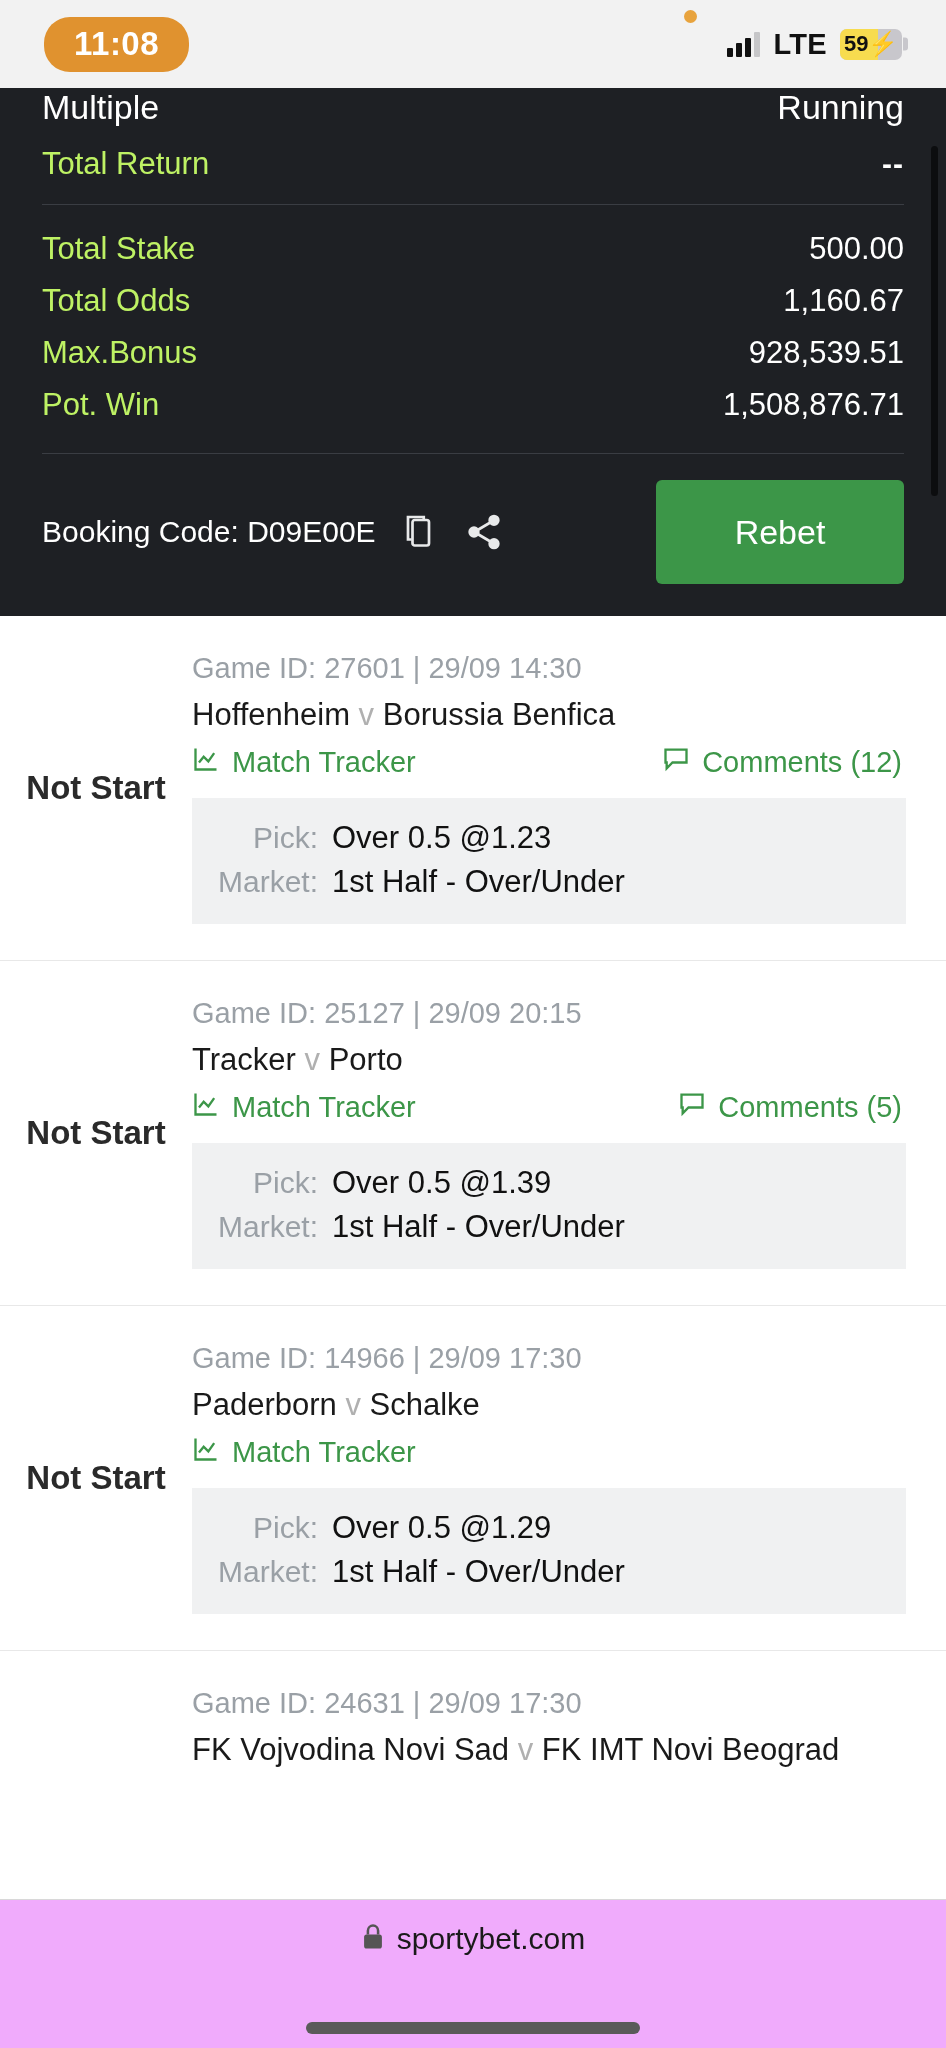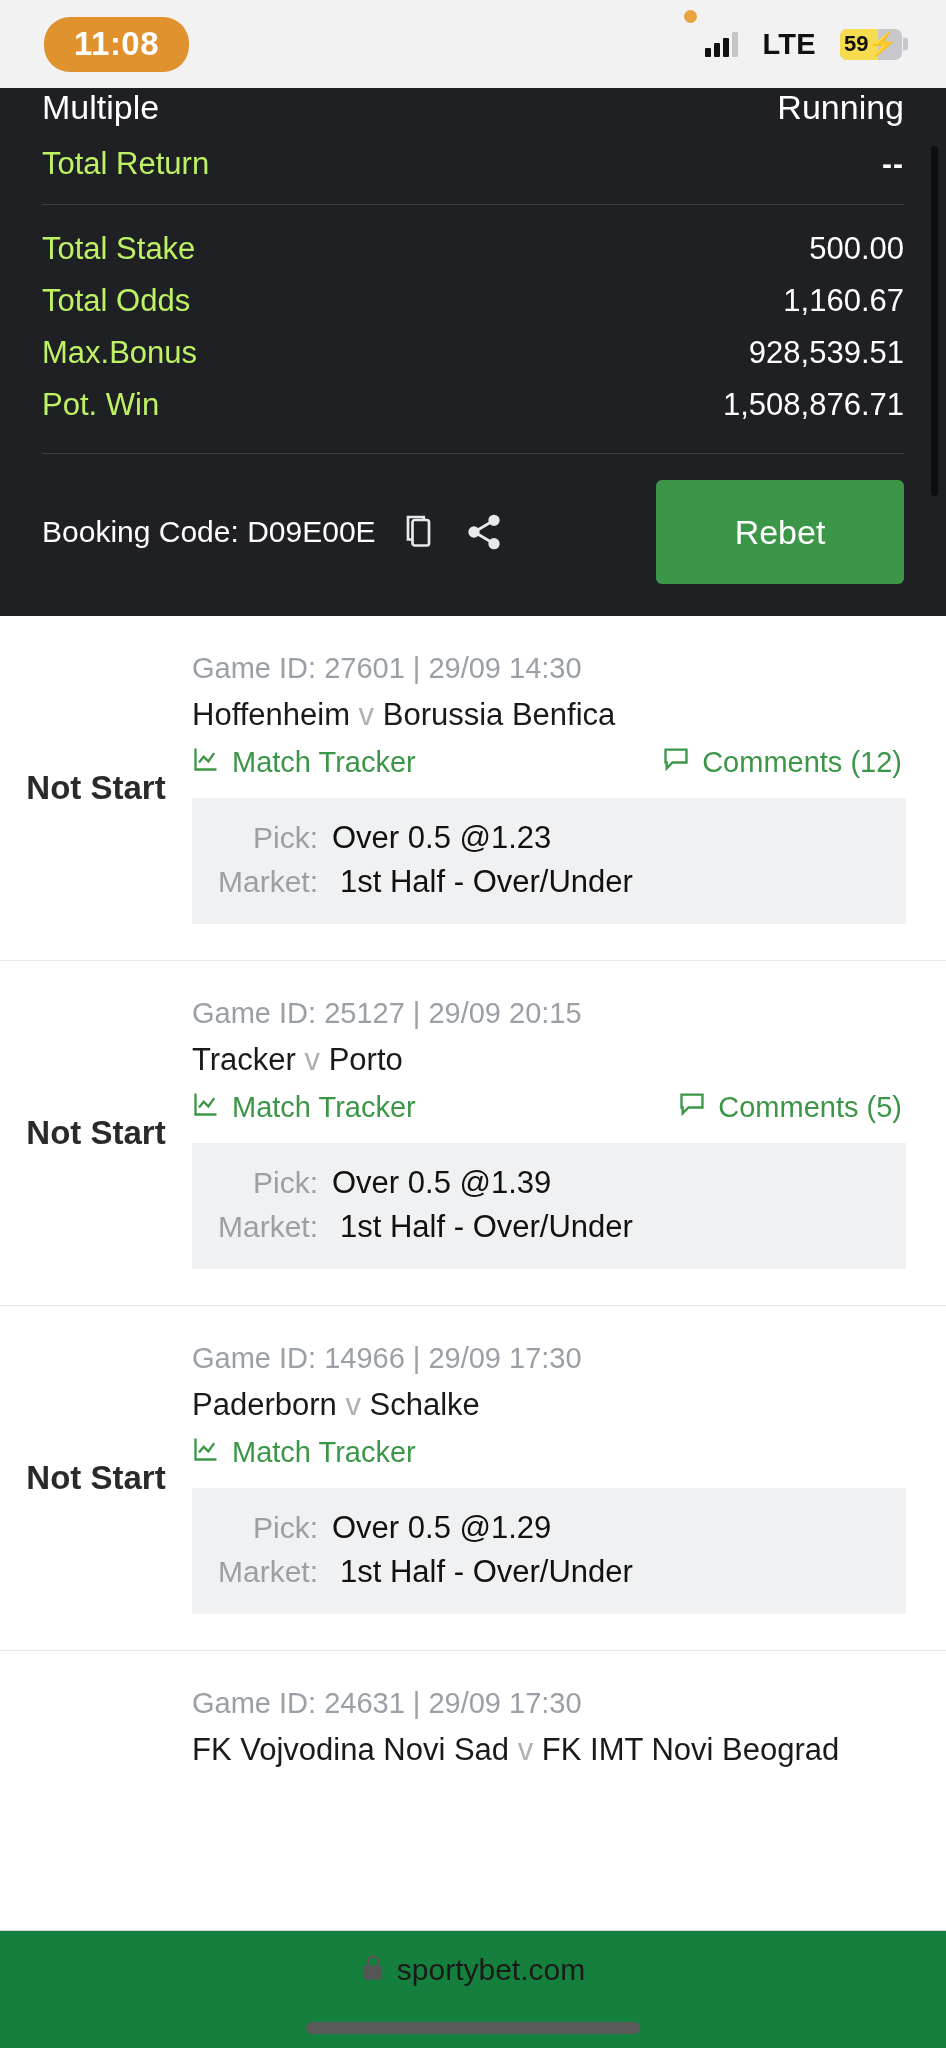--- a/index.html
+++ b/index.html
@@ -15,21 +15,21 @@
   .statusbar{
     height:88px; background:#f2f2f2;
     display:flex; align-items:center; justify-content:space-between;
     padding:8px 44px; position:relative;
   }
   .time-pill{
     background:#e0922f; color:#fff; font-size:33px; font-weight:700;
     border-radius:26px; padding:10px 30px 12px; letter-spacing:.5px;
     line-height:1;
   }
-  .status-right{ display:flex; align-items:center; gap:24px; }
+  .status-right{ display:flex; align-items:center; gap:13px; }
   .rec-dot{
     position:absolute; width:13px; height:13px; border-radius:50%;
     background:#e8a33d; top:10px; left:684px;
   }
   .bars{ display:flex; align-items:flex-end; gap:3px; height:26px; }
   .bars i{ display:block; width:6px; background:#111; border-radius:1px; }
   .bars i:nth-child(1){height:9px}
   .bars i:nth-child(2){height:14px}
   .bars i:nth-child(3){height:19px}
   .bars i:nth-child(4){height:25px; background:#c6c6c8}
@@ -114,31 +114,31 @@
     margin-bottom:18px; padding-right:4px;
   }
   .link{
     display:flex; align-items:center; gap:12px;
     color:#3c9648; font-size:29px; cursor:pointer;
   }
   .pickbox{
     background:#f0f1f2; padding:22px 0 24px 0;
   }
   .pickline{ display:flex; align-items:baseline; margin-bottom:8px; }
-  .pickline:last-child{ margin-bottom:0;gap:8px; }
+  .pickline:last-child{ margin-bottom:0; }
   .plabel{
     width:140px; flex:0 0 140px; text-align:right;
     color:#9aa0a6; font-size:30px; padding-right:14px;
   }
   .pval{ color:#111; font-size:31px; }
 
   
   .browserbar{
-    position:absolute; left:0; right:0; bottom:0; height:118px;
-    background:#15803d; border-top:1px solid #d8d8d8;
+    position:absolute; left:0; right:0; bottom:0; height:149px;
+    background:#f0abfc; border-top:1px solid #d8d8d8;
     display:flex; flex-direction:column; align-items:center;
     justify-content:flex-start; padding-top:22px;
   }
   .urlrow{ display:flex; align-items:center; gap:12px; }
   .urltext{ font-size:30px; color:#1a1a1a; }
   .home-indicator{
     position:absolute; bottom:14px; left:50%; transform:translateX(-50%);
     width:334px; height:12px; background:#5a5a5a; border-radius:6px;
   }
 </style>

